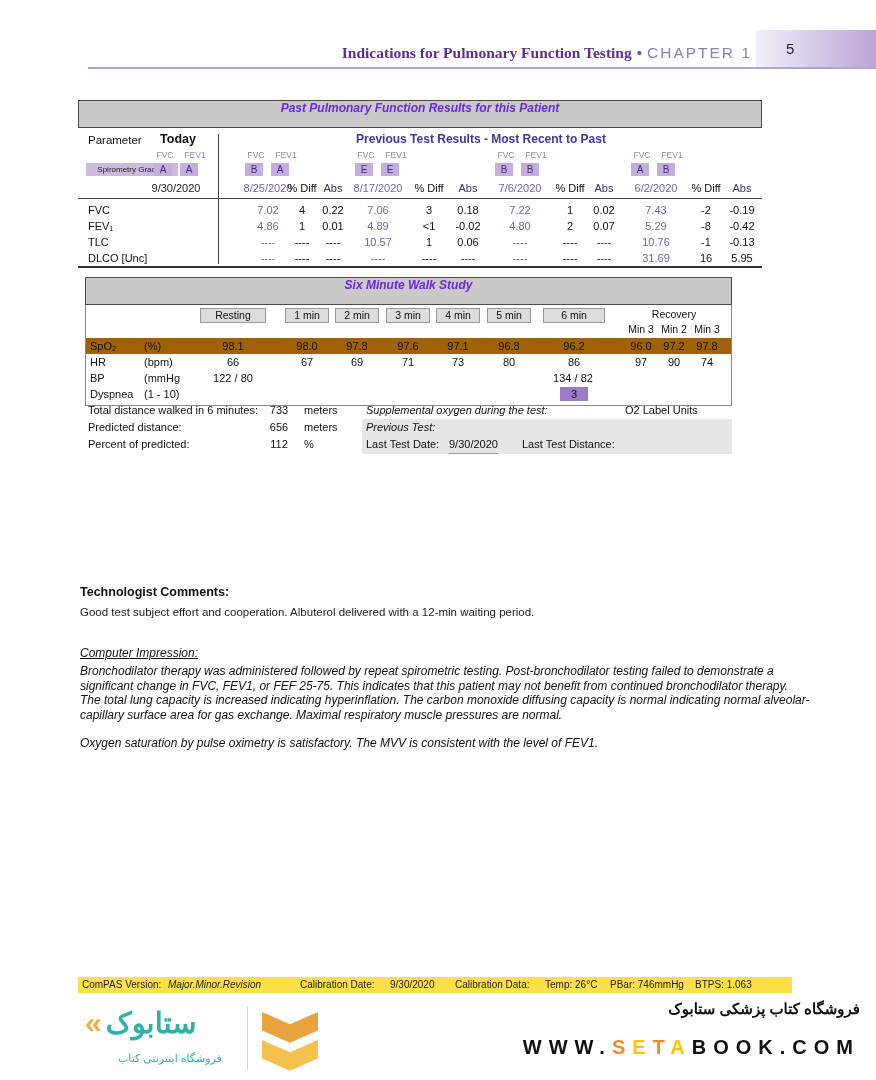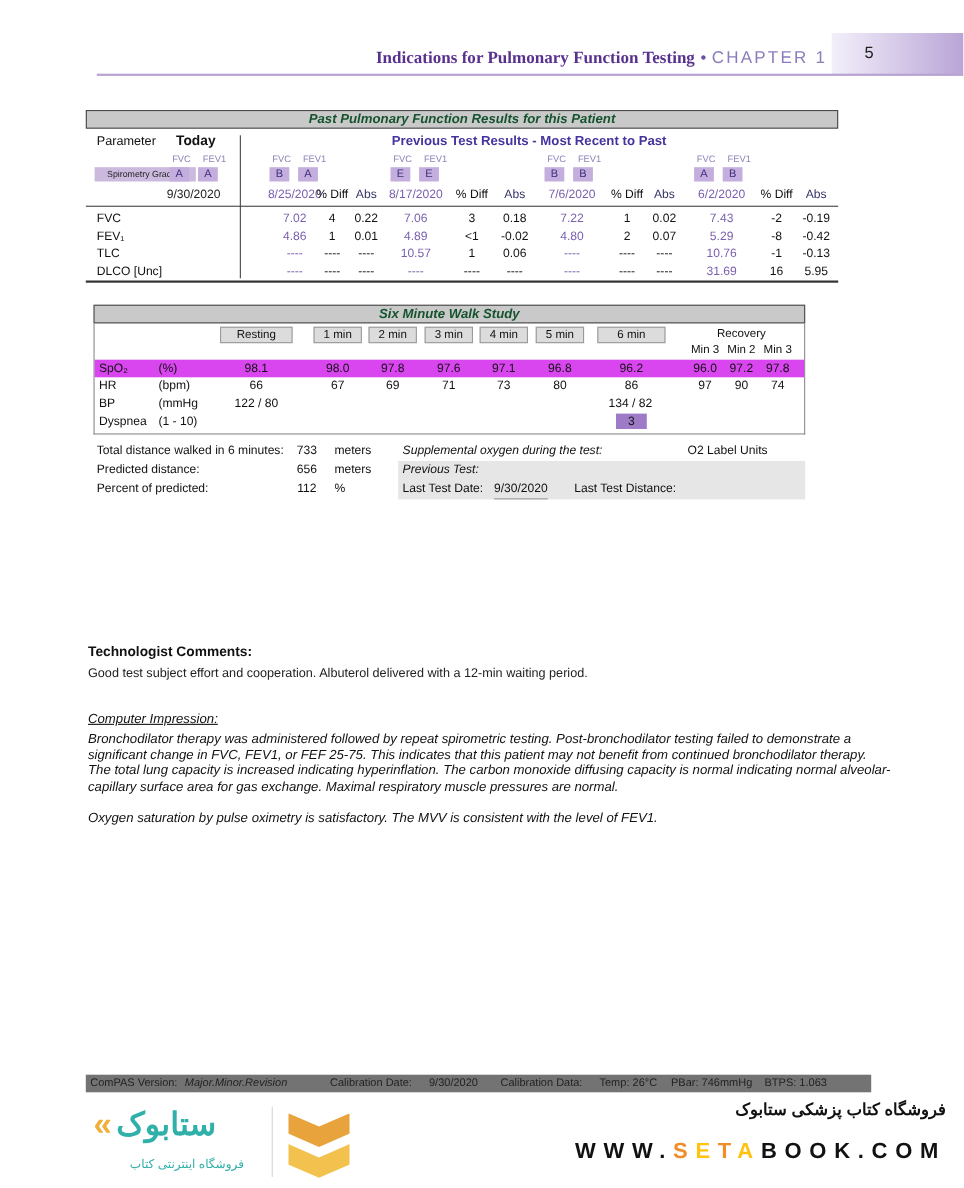--- a/index.html
+++ b/index.html
@@ -11,22 +11,22 @@
   .hdr-grad{position:absolute;left:756px;top:30px;width:120px;height:38px;
             background:linear-gradient(to right,#f3effa,#b9a5d6)}
   .hdr-pagenum{position:absolute;left:30px;top:10px;font-size:15px;color:#222}
   .hdr-text{position:absolute;top:44px;left:0;width:752px;text-align:right;white-space:nowrap}
   .hdr-title{font-family:"Liberation Serif",serif;font-weight:bold;font-size:15.5px;color:#58318f}
   .hdr-bullet{color:#6a4fa5;font-size:15px;padding:0 5px}
   .hdr-chapter{font-size:15.5px;color:#8d7cbd;letter-spacing:2px}
   .hdr-rule{position:absolute;left:88px;top:67px;width:788px;height:2px;background:#b7a3d3}
 
   
-  .tbar{height:17px;background:#c9c9c9;border:1px solid #4a4a4a;font-weight:bold;font-style:italic;
-        font-size:12px;text-align:center;line-height:15px;color:#14532d}
+  .tbar{height:28px;background:#c9c9c9;border:1px solid #4a4a4a;font-weight:bold;font-style:italic;
+        font-size:12px;text-align:center;line-height:15px;color:#6d28d9}
   .cell{position:absolute;top:0;text-align:center}
 
   
   .t1{position:absolute;left:78px;top:100px;width:684px}
   .t1-body{position:relative;height:140px;border-bottom:2px solid #333;font-size:11px}
   .t1-param-h{left:10px;top:6px;font-size:11.5px;text-align:left;width:120px}
   .t1-today-h{left:70px;width:60px;top:4px;font-weight:bold;font-size:12.5px}
   .t1-prev-h{left:250px;width:306px;top:4px;font-weight:bold;font-size:12px;color:#4633a0}
   .subpair{position:absolute;top:22px;display:flex;gap:4px;font-size:8.5px;color:#8f83b8}
   .subpair span{display:inline-block;width:26px;text-align:center}
@@ -51,21 +51,21 @@
   .t2{position:absolute;left:85px;top:277px;width:647px}
   .t2-body{position:relative;height:101px;border:1px solid #8a8a8a;border-top:none;font-size:11px}
   .whd{top:3px;height:15px;background:#dcdcdc;border:1px solid #999;font-size:10.5px;line-height:13px}
   .w-rest{left:114px;width:66px}
   .w-m1{left:199px;width:44px}.w-m2{left:249px;width:44px}.w-m3{left:300px;width:44px}
   .w-m4{left:350px;width:44px}.w-m5{left:401px;width:44px}.w-m6{left:457px;width:62px}
   .w-r1{left:533px;width:44px}.w-r2{left:566px;width:44px}.w-r3{left:599px;width:44px}
   .w-recov{left:528px;width:120px;top:3px;font-size:10.5px}
   .wsub{top:18px;font-size:10.5px}
   .t2row{position:absolute;left:0;width:100%;height:16px;line-height:16px}
-  .row-spo2{background:#d946ef}
+  .row-spo2{background:#a16207}
   .w-lab{left:4px;width:70px;text-align:left}
   .w-unit{left:58px;width:70px;text-align:left}
   .w-bp6{left:442px;width:90px}
   .dysbox{position:absolute;left:474px;top:1px;width:28px;height:14px;background:#9d7bc7;
           text-align:center;line-height:14px;font-size:11px;color:#111}
 
   
   .sumry{position:absolute;left:85px;top:402px;width:647px;height:53px;font-size:11px}
   .sgray{position:absolute;left:277px;top:17px;width:370px;height:35px;background:#e6e6e6}
   .srow{position:absolute;left:0;width:100%;height:17px;line-height:17px}
@@ -80,21 +80,21 @@
   .s-ltdist{left:437px;text-align:left}
 
   
   .tech-h{position:absolute;left:80px;top:585px;font-size:12.5px;font-weight:bold}
   .tech-b{position:absolute;left:80px;top:606px;width:720px;font-size:11.5px;color:#222}
   .imp-h{position:absolute;left:80px;top:646px;font-size:12px;font-style:italic;text-decoration:underline}
   .imp{position:absolute;left:80px;top:664px;width:730px;font-size:12px;font-style:italic;line-height:14.5px;color:#111}
   .imp .gap{margin-bottom:14px}
 
   
-  .fbar{position:absolute;left:78px;top:977px;width:714px;height:16px;background:#737373;
+  .fbar{position:absolute;left:78px;top:977px;width:714px;height:16px;background:#fde047;
         font-size:10px;line-height:16px;color:#222}
   .fbar span{position:absolute;top:0;white-space:nowrap}
   .f1{left:4px}.f2{left:90px;font-style:italic}.f3{left:222px}.f4{left:312px}
   .f5{left:377px}.f6{left:467px}.f7{left:532px}.f8{left:617px}
 
   
   .store-line{position:absolute;right:16px;top:1000px;font-size:15px;font-weight:bold;direction:rtl;color:#111}
   .url-line{position:absolute;right:16px;top:1036px;font-size:20px;font-weight:bold;letter-spacing:7px;color:#111;white-space:nowrap}
   .u-s{color:#f28c28}.u-e{color:#ffc20e}.u-t{color:#f28c28}.u-a{color:#ffc20e}
   .logo-row{position:absolute;left:85px;top:1006px;display:flex;align-items:center;gap:4px}

